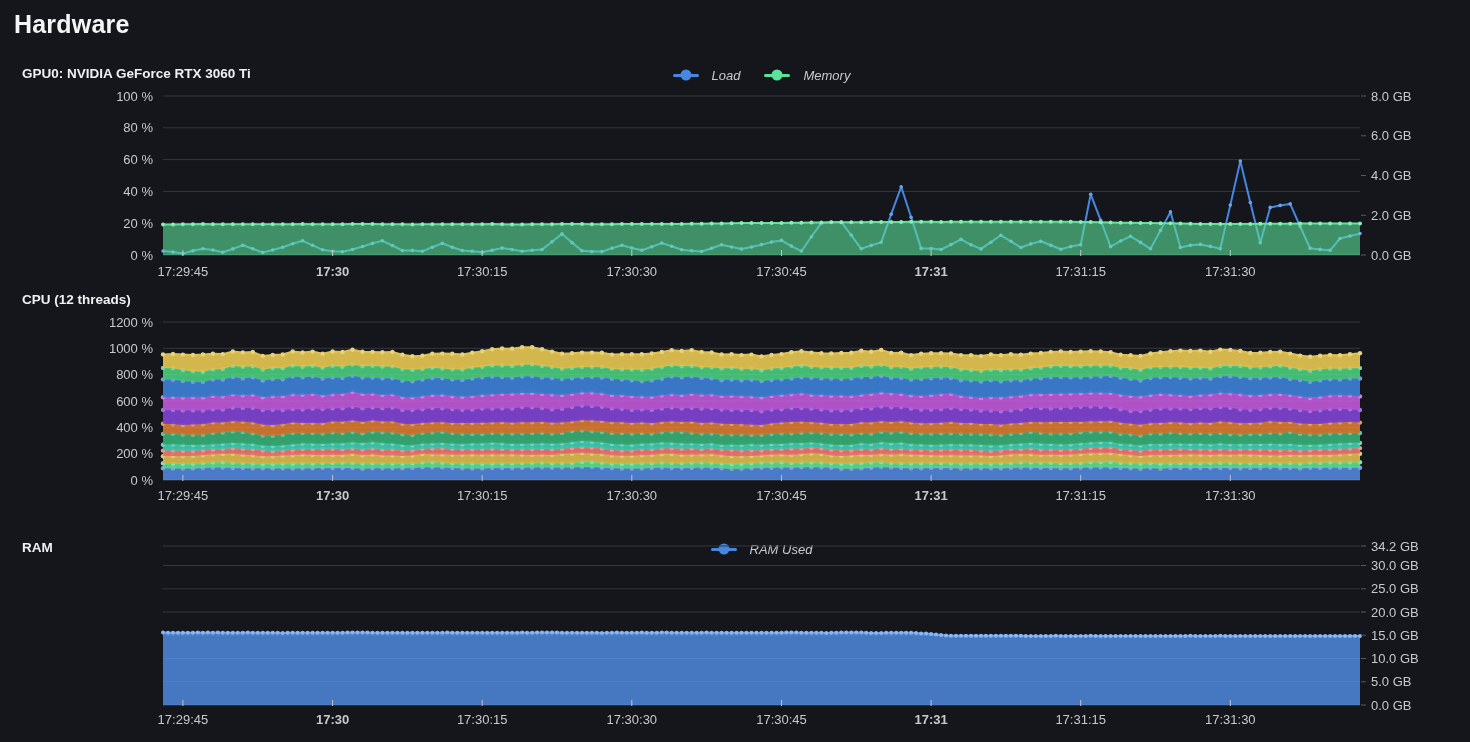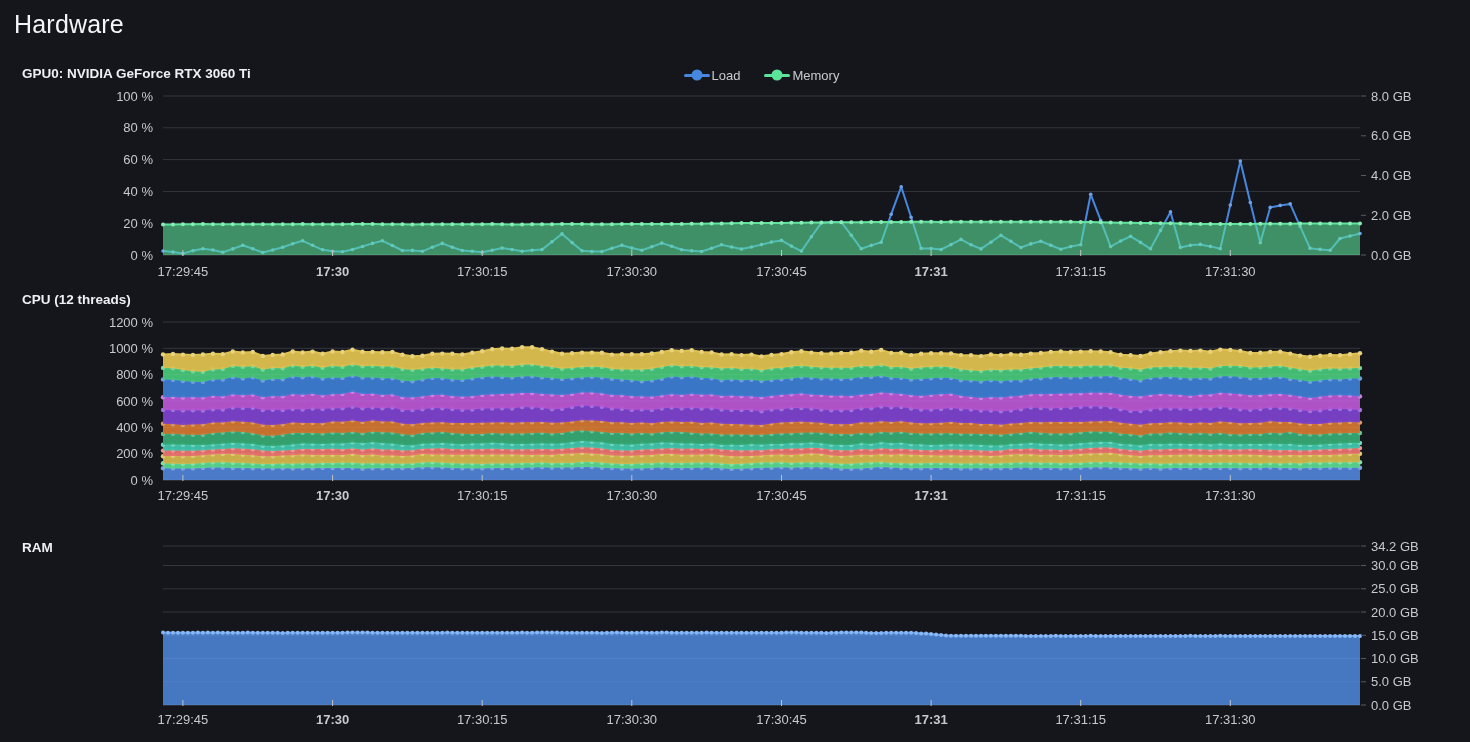--- a/index.html
+++ b/index.html
@@ -1,22 +1,22 @@
 <!DOCTYPE html>
 <html><head>
 <meta charset="utf-8">
 <style>
   html,body{margin:0;padding:0;background:#15161b;}
   #page{position:relative;width:1470px;height:742px;background:#15161b;overflow:hidden;
         font-family:"Liberation Sans","DejaVu Sans",sans-serif;}
-  .page-title{position:absolute;top:10px;left:14px;font-size:25px;font-weight:400;color:#f4f5f7;letter-spacing:.2px;}
+  .page-title{position:absolute;top:10px;left:14px;font-size:25px;font-weight:700;color:#f4f5f7;letter-spacing:.2px;}
   .section-header{position:absolute;left:0;width:1326px;height:22px;}
   .section-title{position:absolute;left:22px;top:2px;font-size:13.5px;font-weight:700;color:#eef0f3;}
   .legend{position:absolute;left:163px;width:1197px;top:0;height:22px;display:flex;justify-content:center;align-items:center;gap:24px;}
-  .legend-item{display:flex;align-items:center;gap:2px;cursor:pointer;}
+  .legend-item{display:flex;align-items:center;gap:13px;cursor:pointer;font-style:italic;}
   .legend-marker{position:relative;width:26px;height:3px;border-radius:2px;}
   .legend-dot{position:absolute;left:50%;top:50%;width:11px;height:11px;border-radius:50%;transform:translate(-50%,-50%);}
   .legend-label{font-size:13px;color:#c7cacf;}
   .chart{position:absolute;left:0;display:block;}
   #gpu-header{top:64px;} #gpu-chart{top:88px;}
   #cpu-header{top:290px;text-align:center;} #cpu-chart{top:312px;}
   #ram-header{top:490px;margin-top:48px;} #ram-chart{top:538px;}
   svg text{font-family:"Liberation Sans","DejaVu Sans",sans-serif;font-size:13px;fill:#c6c9ce;}
 </style>
 </head>
@@ -1895,20 +1895,28 @@
         <text x="153" y="67.2" text-anchor="end">800 %</text>
         <text x="153" y="93.5" text-anchor="end">600 %</text>
         <text x="153" y="119.8" text-anchor="end">400 %</text>
         <text x="153" y="146.2" text-anchor="end">200 %</text>
         <text x="153" y="172.5" text-anchor="end">0 %</text>
       </g>
     </svg>
 
   <div class="section-header" id="ram-header">
     <span class="section-title">RAM</span>
+    <div class="legend">
+        <span class="legend-item">
+          <span class="legend-marker" style="background: rgb(70, 136, 224);">
+            <span class="legend-dot" style="background: rgb(70, 136, 224);"></span>
+          </span>
+          <span class="legend-label">RAM Used</span>
+        </span>
+      </div>
   </div>
   <svg class="chart" id="ram-chart" viewBox="0 0 1470 204" width="1470" height="204">
       <g>
         <line x1="163" x2="1360" y1="8.0" y2="8.0" stroke="#2a2d34" stroke-width="1"></line>
         <line x1="163" x2="1360" y1="27.5" y2="27.5" stroke="#2a2d34" stroke-width="1"></line>
         <line x1="163" x2="1360" y1="50.8" y2="50.8" stroke="#2a2d34" stroke-width="1"></line>
         <line x1="163" x2="1360" y1="74.0" y2="74.0" stroke="#2a2d34" stroke-width="1"></line>
         <line x1="163" x2="1360" y1="97.3" y2="97.3" stroke="#2a2d34" stroke-width="1"></line>
         <line x1="163" x2="1360" y1="120.5" y2="120.5" stroke="#2a2d34" stroke-width="1"></line>
         <line x1="163" x2="1360" y1="143.8" y2="143.8" stroke="#2a2d34" stroke-width="1"></line>

